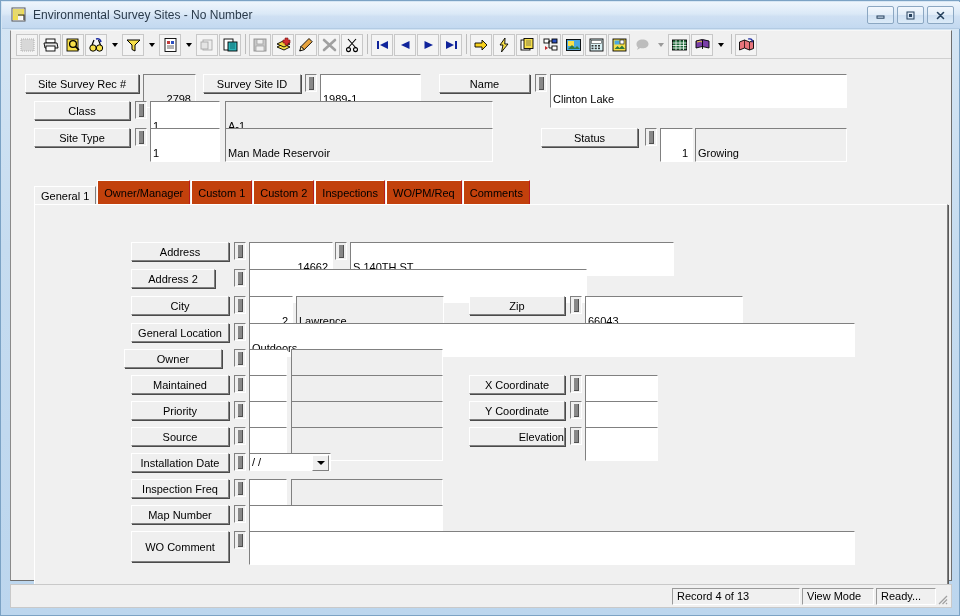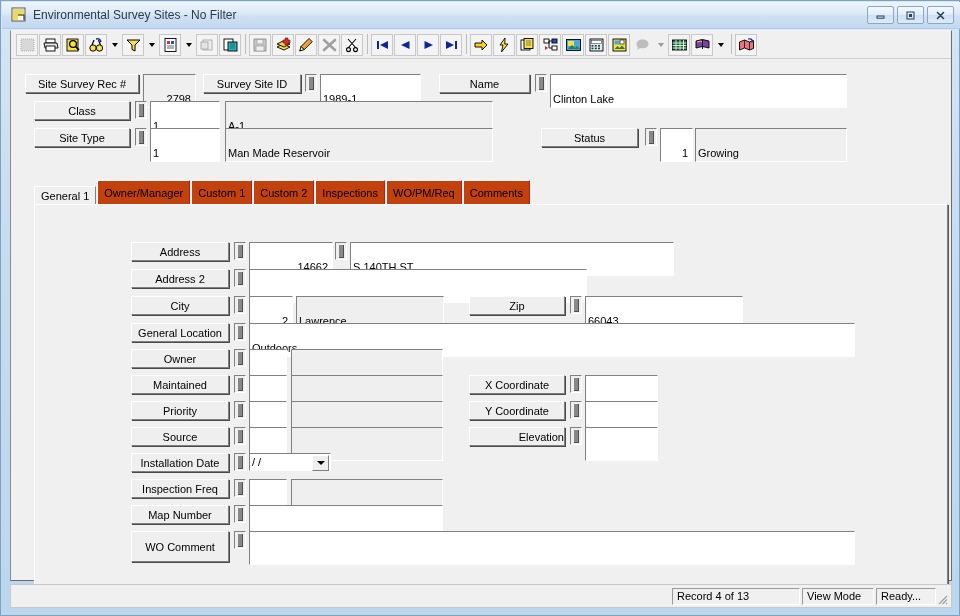--- a/index.html
+++ b/index.html
@@ -179,21 +179,21 @@
       <svg width="16" height="16" viewBox="0 0 16 16">
         <rect x="1" y="1" width="13" height="13" fill="#ffffff" stroke="#555" stroke-width="1"></rect>
         <rect x="2" y="2" width="11" height="7" fill="#f5e03c"></rect>
         <rect x="2" y="9" width="5" height="4" fill="#f5e03c"></rect>
         <path d="M7 9 L7 13 L13 13 L13 9 Z" fill="#ffffff"></path>
         <path d="M2 2 h11 M2 4 h11 M2 6 h11 M2 8 h11" stroke="#c9c9c9" stroke-width="0.4"></path>
         <path d="M4 2 v11 M6 2 v11 M8 2 v11 M10 2 v11" stroke="#c9c9c9" stroke-width="0.4"></path>
         <path d="M7 8 L13 8 L13 13" fill="none" stroke="#333" stroke-width="1.2"></path>
       </svg>
     </span>
-    <div id="title-text">Environmental Survey Sites - No Filter</div>
+    <div id="title-text">Environmental Survey Sites - No Number</div>
     <div class="caption-btns">
       <div class="cap-btn">
         <span>
           <svg width="11" height="11" viewBox="0 0 11 11">
               <rect x="2" y="6" width="7" height="2.2" fill="none" stroke="#26415c" stroke-width="1"></rect>
             </svg>
         </span>
       </div>
       <div class="cap-btn">
         <span>
@@ -549,21 +549,21 @@
       </div>
       <div class="pin" style="left:199px;top:37px;">
           <b></b>
         </div>
       <div class="tfield num" style="left:214px;top:37px;width:84px;">14662</div>
       <div class="pin" style="left:300px;top:37px;">
           <b></b>
         </div>
       <div class="tfield" style="left:315px;top:37px;width:324px;">S 140TH ST</div>
 
-      <div class="btn3d" style="left:96px;top:64px;width:98px;height:19px;align-items:center;">
+      <div class="btn3d" style="left:96px;top:64px;width:84px;height:19px;align-items:center;">
         <span>Address 2</span>
       </div>
       <div class="pin" style="left:199px;top:64px;">
           <b></b>
         </div>
       <div class="tfield" style="left:214px;top:64px;width:338px;"></div>
 
       <div class="btn3d" style="left:96px;top:91px;width:98px;height:19px;">
         <span>City</span>
       </div>
@@ -582,21 +582,21 @@
       <div class="tfield" style="left:550px;top:91px;width:158px;">66043</div>
 
       <div class="btn3d" style="left:96px;top:118px;width:98px;height:19px;">
         <span>General Location</span>
       </div>
       <div class="pin" style="left:199px;top:118px;">
           <b></b>
         </div>
       <div class="tfield" style="left:214px;top:118px;width:606px;">Outdoors</div>
 
-      <div class="btn3d" style="left:96px;top:144px;width:98px;height:19px;text-align:right;">
+      <div class="btn3d" style="left:89px;top:144px;width:98px;height:19px;text-align:right;">
         <span>Owner</span>
       </div>
       <div class="pin" style="left:199px;top:144px;">
           <b></b>
         </div>
       <div class="tfield" style="left:214px;top:144px;width:38px;"></div>
       <div class="tfield ro" style="left:256px;top:144px;width:152px;"></div>
 
       <div class="btn3d" style="left:96px;top:170px;width:98px;height:19px;">
         <span>Maintained</span>

